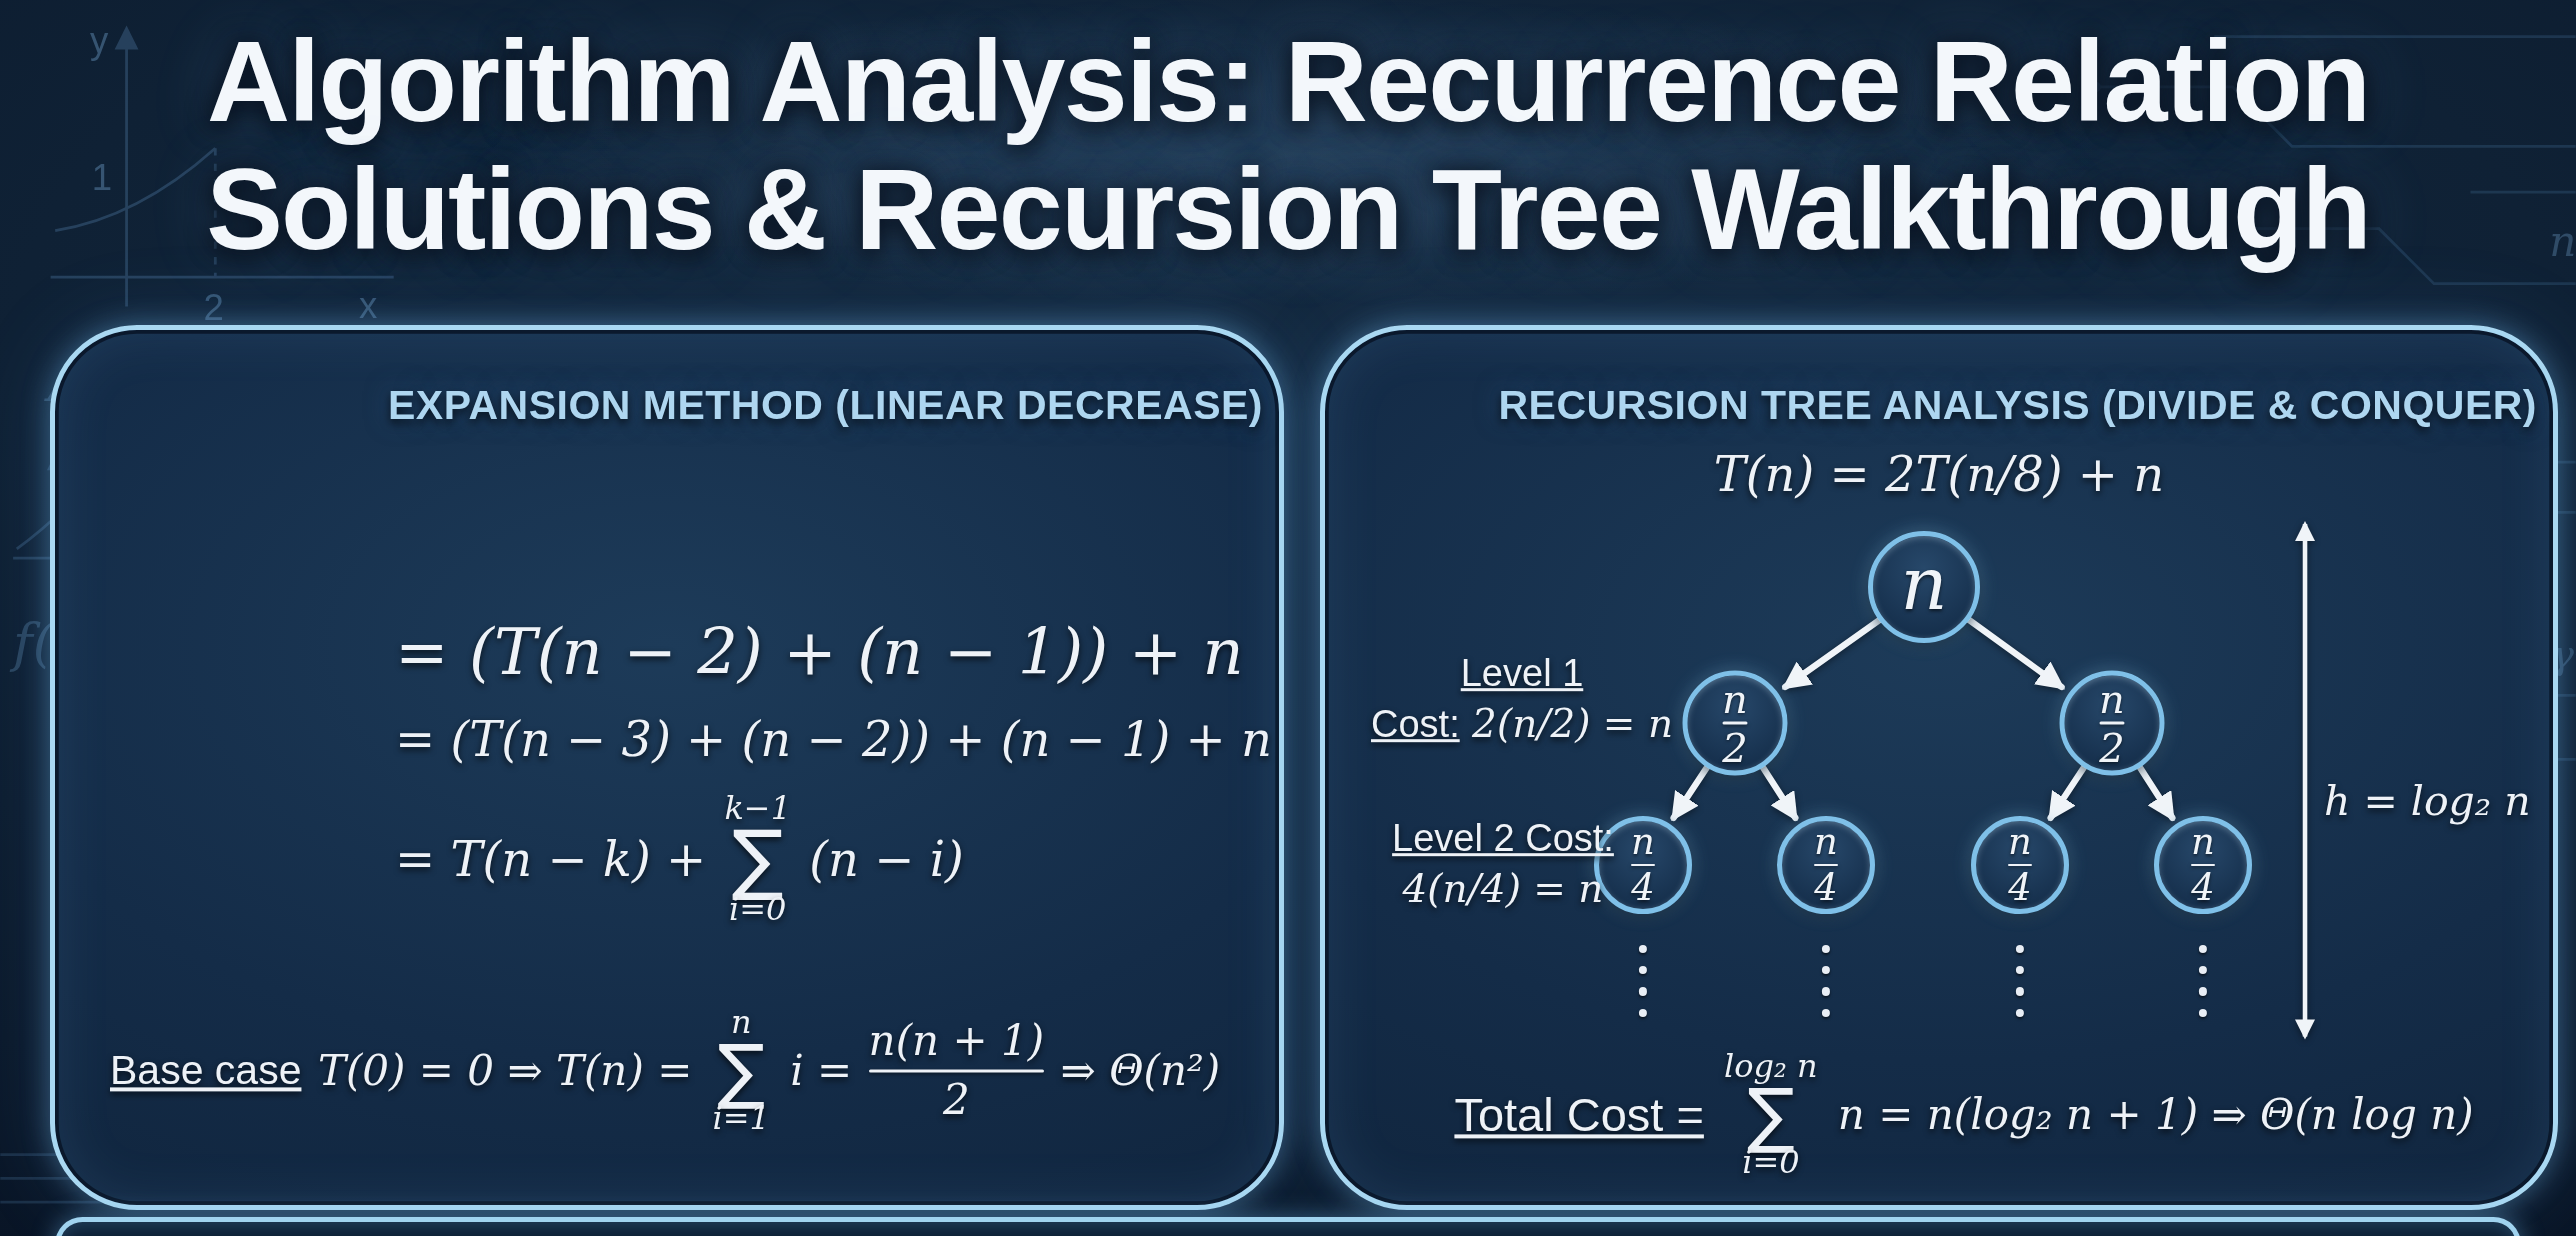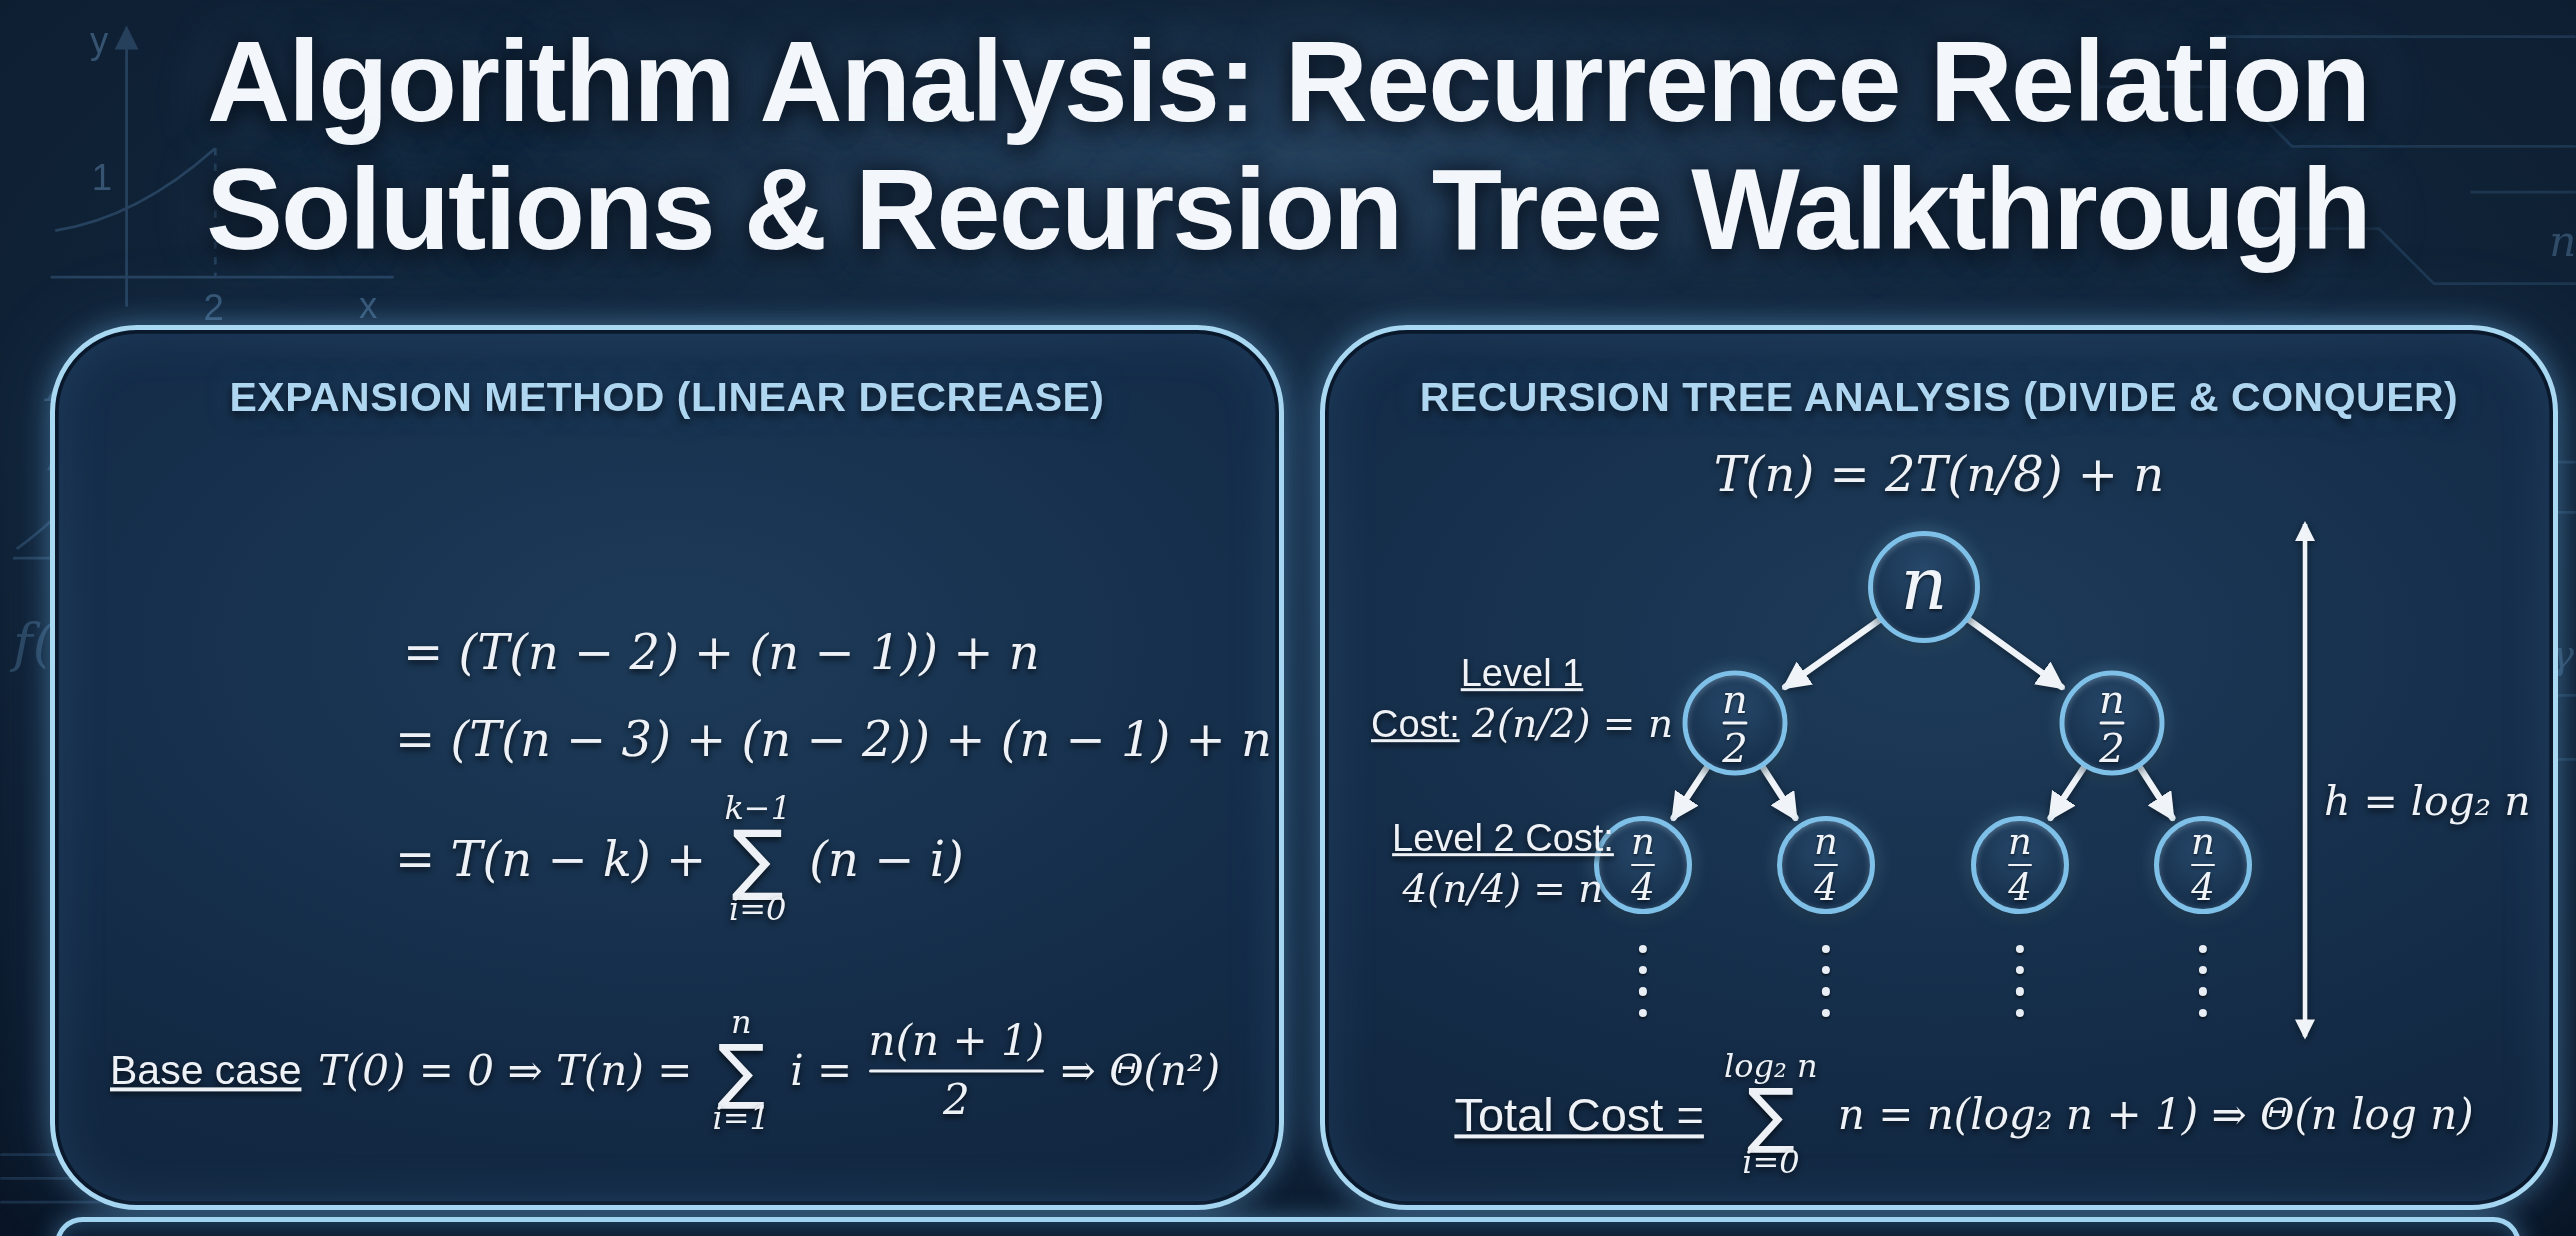--- a/index.html
+++ b/index.html
@@ -16,21 +16,21 @@
     text-shadow:0 0 26px rgba(8,20,38,.95), 0 6.4px 22px rgba(0,0,0,.6), 0 0 64px rgba(135,190,240,.3);}
   .title span{display:block;}
   
   .panel{position:absolute;top:325px;height:875px;z-index:2;border-radius:87px;
     border:5.5px solid #a9d8f2;
     background:radial-gradient(115% 95% at 50% 36%, #1d3b59 0%, #142c48 50%, #0e2138 100%);
     box-shadow:0 0 27.5px rgba(120,190,240,.40), 0 0 82px rgba(70,130,190,.20),
       inset 0 0 0 3.7px rgba(8,20,38,.85), inset 0 0 55px rgba(110,180,235,.14);}
   .panel.left{left:50px;width:1224px;}
   .panel.right{left:1320px;width:1228px;}
-  .panel-header{position:absolute;top:35px;left:0;right:0;margin:8px;text-align:center;
+  .panel-header{position:absolute;top:35px;left:0;right:0;margin:16px;text-align:right;
     font:700 41px/1.2 "Liberation Sans",sans-serif;letter-spacing:0.5px;color:#aed6f0;
     text-shadow:0 3.7px 9.2px rgba(0,0,0,.75), 0 0 24px rgba(45,90,140,.6);}
   
   .mrow{position:absolute;display:flex;align-items:center;gap:14.6px;white-space:nowrap;
     color:#eef2f7;font-family:"DejaVu Serif","DejaVu Sans",serif;font-style:italic;
     text-shadow:0 2.7px 6.4px rgba(0,0,0,.7);transform:translateY(-50%);}
   .mrow.centered{left:0;right:0;justify-content:center;}
   .sans{font-family:"Liberation Sans",sans-serif;font-style:normal;text-decoration:underline;}
   .bigsum{display:flex;flex-direction:column;align-items:center;line-height:1;margin:0 3.7px;}
   .bigsum .lim{font-size:32px;line-height:1.15;}
@@ -113,21 +113,21 @@
 
   <h1 class="title">
     <span>Algorithm Analysis: Recurrence Relation</span>
     <span>Solutions &amp; Recursion Tree Walkthrough</span>
   </h1>
 
   <section class="panel left">
     <h2 class="panel-header">EXPANSION METHOD (LINEAR DECREASE)</h2>
 
 
-    <div class="mrow" style="left:348px;top:322px;font-size:48px;">
+    <div class="mrow" style="left:340px;top:322px;font-size:64px;">
       <span>= (T(n − 2) + (n − 1)) + n</span>
     </div>
 
     <div class="mrow" style="left:340px;top:409px;font-size:48px;">
       <span>= (T(n − 3) + (n − 2)) + (n − 1) + n</span>
     </div>
 
     <div class="mrow" style="left:340px;top:529px;font-size:48px;">
       <span>= T(n − k) +</span>
       <span class="bigsum">

